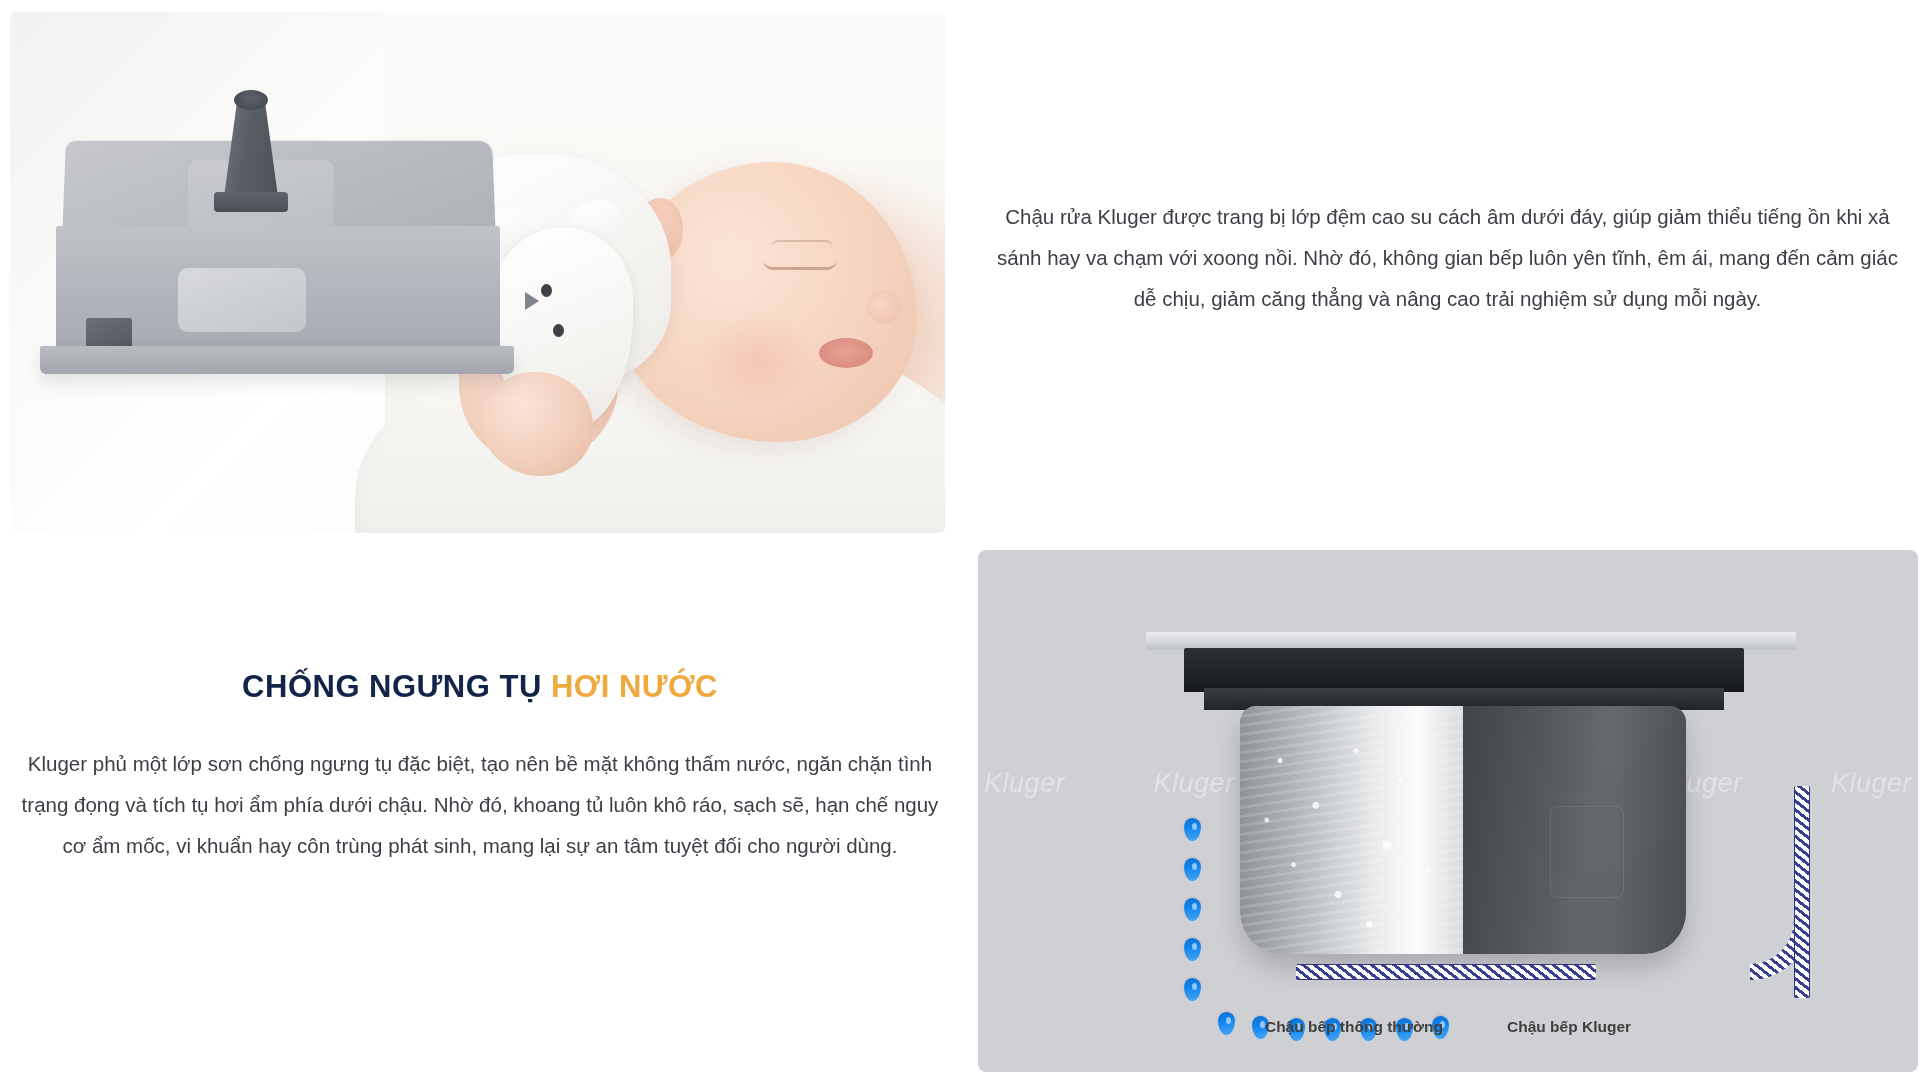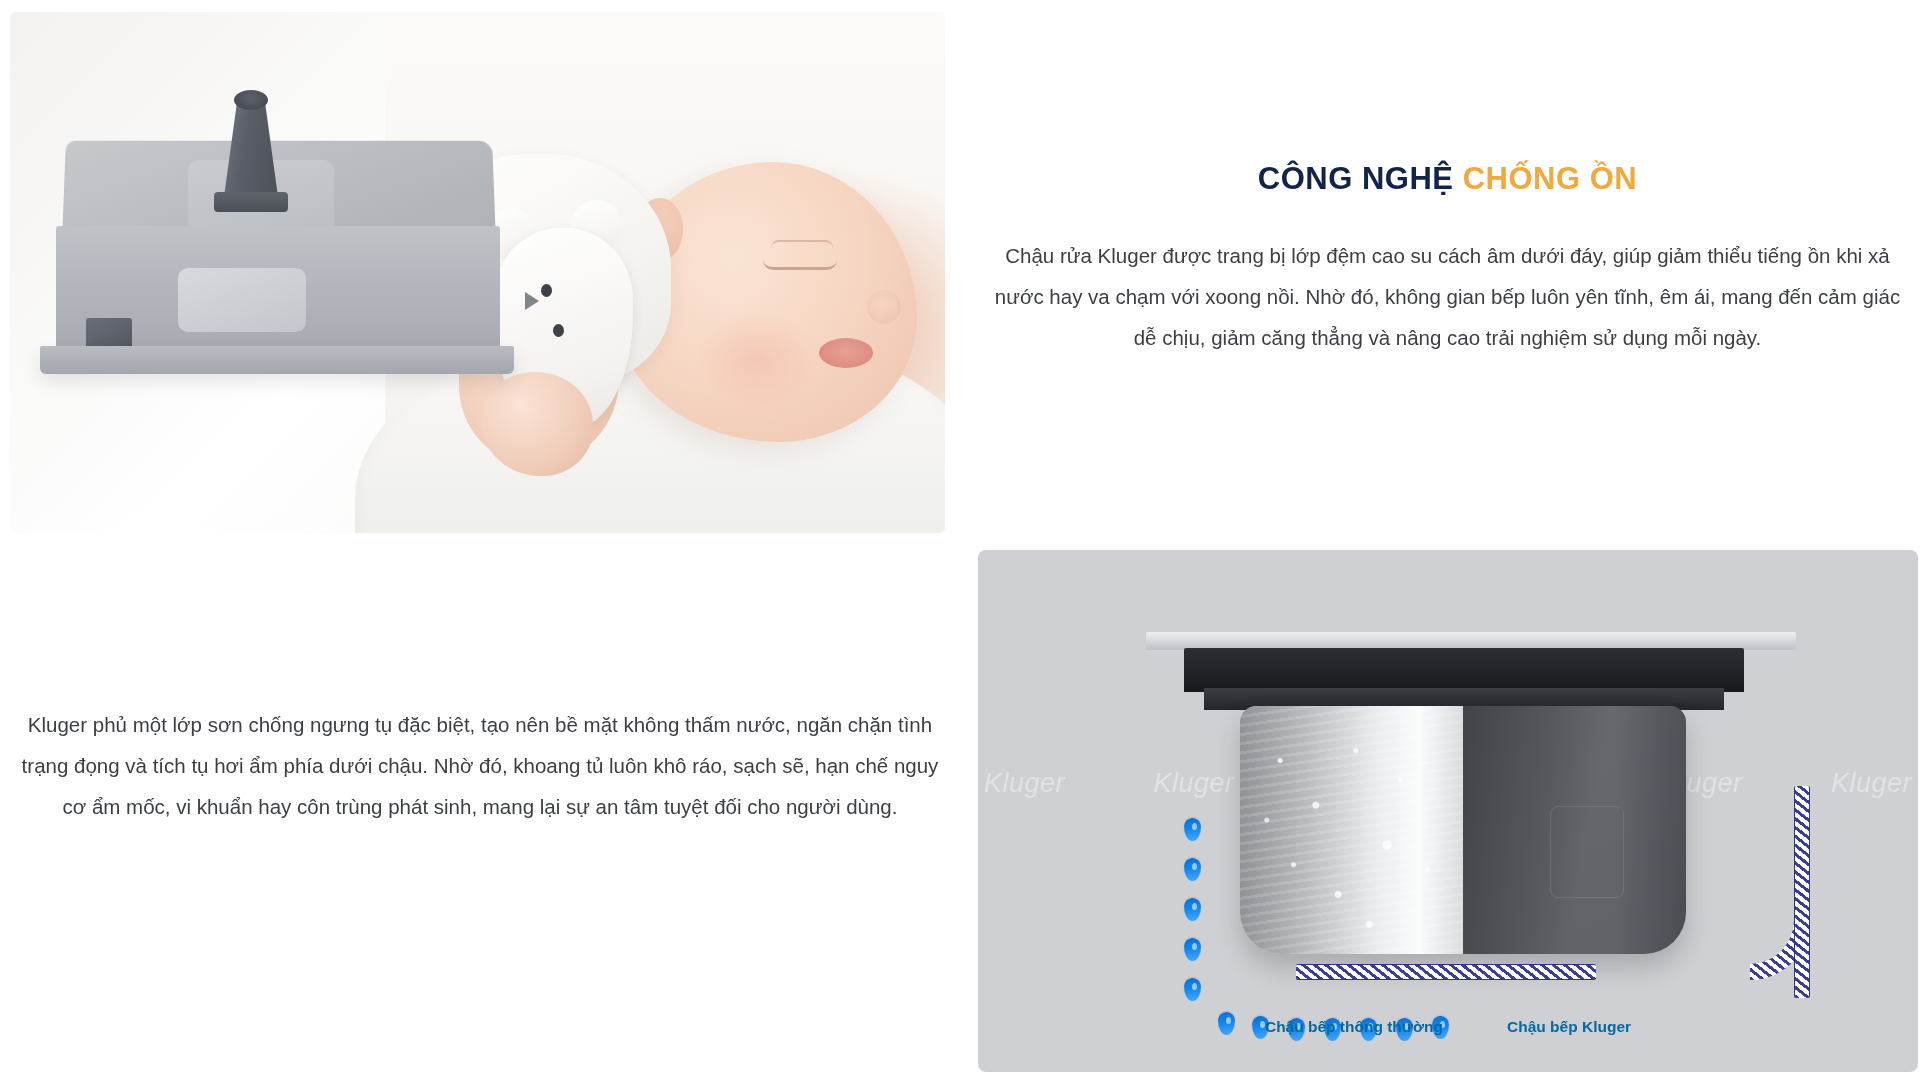--- a/index.html
+++ b/index.html
@@ -399,21 +399,21 @@
   }
 
   .illus-labels {
     position: absolute;
     left: 0; bottom: 36px;
     width: 100%;
     display: flex;
     justify-content: center;
     gap: 64px;
     font-size: 15.5px;
-    color: #0369a1;
+    color: #404040;
     font-weight: 600;
   }
 
   .sr-only { position:absolute; width:1px; height:1px; overflow:hidden; clip:rect(0 0 0 0); }
 </style>
 </head>
 <body>
 
 <div class="page">
 
@@ -450,32 +450,32 @@
         <div class="sink-body"></div>
         <div class="sink-window"></div>
         <div class="sink-clip"></div>
         <div class="sink-base"></div>
       </div>
 
       <span class="sr-only">Bộ phận chậu rửa màu xám bên cạnh em bé đang ngủ ôm gấu bông</span>
     </div>
 
     <div class="text-col-right">
+      <p class="body-text">Chậu rửa Kluger được trang bị lớp đệm cao su cách âm dưới đáy, giúp giảm thiểu tiếng ồn khi xả sánh hay va chạm với xoong nồi. Nhờ đó, không gian bếp luôn yên tĩnh, êm ái, mang đến cảm giác dễ chịu, giảm căng thẳng và nâng cao trải nghiệm sử dụng mỗi ngày.</p>
+    </div>
+
+  </div>
+
+  <div class="row2">
+
+    <div class="text-col-left">
       <h2 class="heading">
-        <span class="nav">CÔNG NGHỆ</span>
-        <span class="orng">CHỐNG ỒN</span>
+        <span class="nav">CHỐNG NGƯNG TỤ</span>
+        <span class="orng">HƠI NƯỚC</span>
       </h2>
-      <p class="body-text">Chậu rửa Kluger được trang bị lớp đệm cao su cách âm dưới đáy, giúp giảm thiểu tiếng ồn khi xả nước hay va chạm với xoong nồi. Nhờ đó, không gian bếp luôn yên tĩnh, êm ái, mang đến cảm giác dễ chịu, giảm căng thẳng và nâng cao trải nghiệm sử dụng mỗi ngày.</p>
-    </div>
-
-  </div>
-
-  <div class="row2">
-
-    <div class="text-col-left">
       <p class="body-text">Kluger phủ một lớp sơn chống ngưng tụ đặc biệt, tạo nên bề mặt không thấm nước, ngăn chặn tình trạng đọng và tích tụ hơi ẩm phía dưới chậu. Nhờ đó, khoang tủ luôn khô ráo, sạch sẽ, hạn chế nguy cơ ẩm mốc, vi khuẩn hay côn trùng phát sinh, mang lại sự an tâm tuyệt đối cho người dùng.</p>
     </div>
 
     <div class="panel-illus">
 
       <div class="wm-row">
         <span class="wm">Kluger</span>
         <span class="wm">Kluger</span>
         <span class="wm">Kluger</span>
         <span class="wm">Kluger</span>

